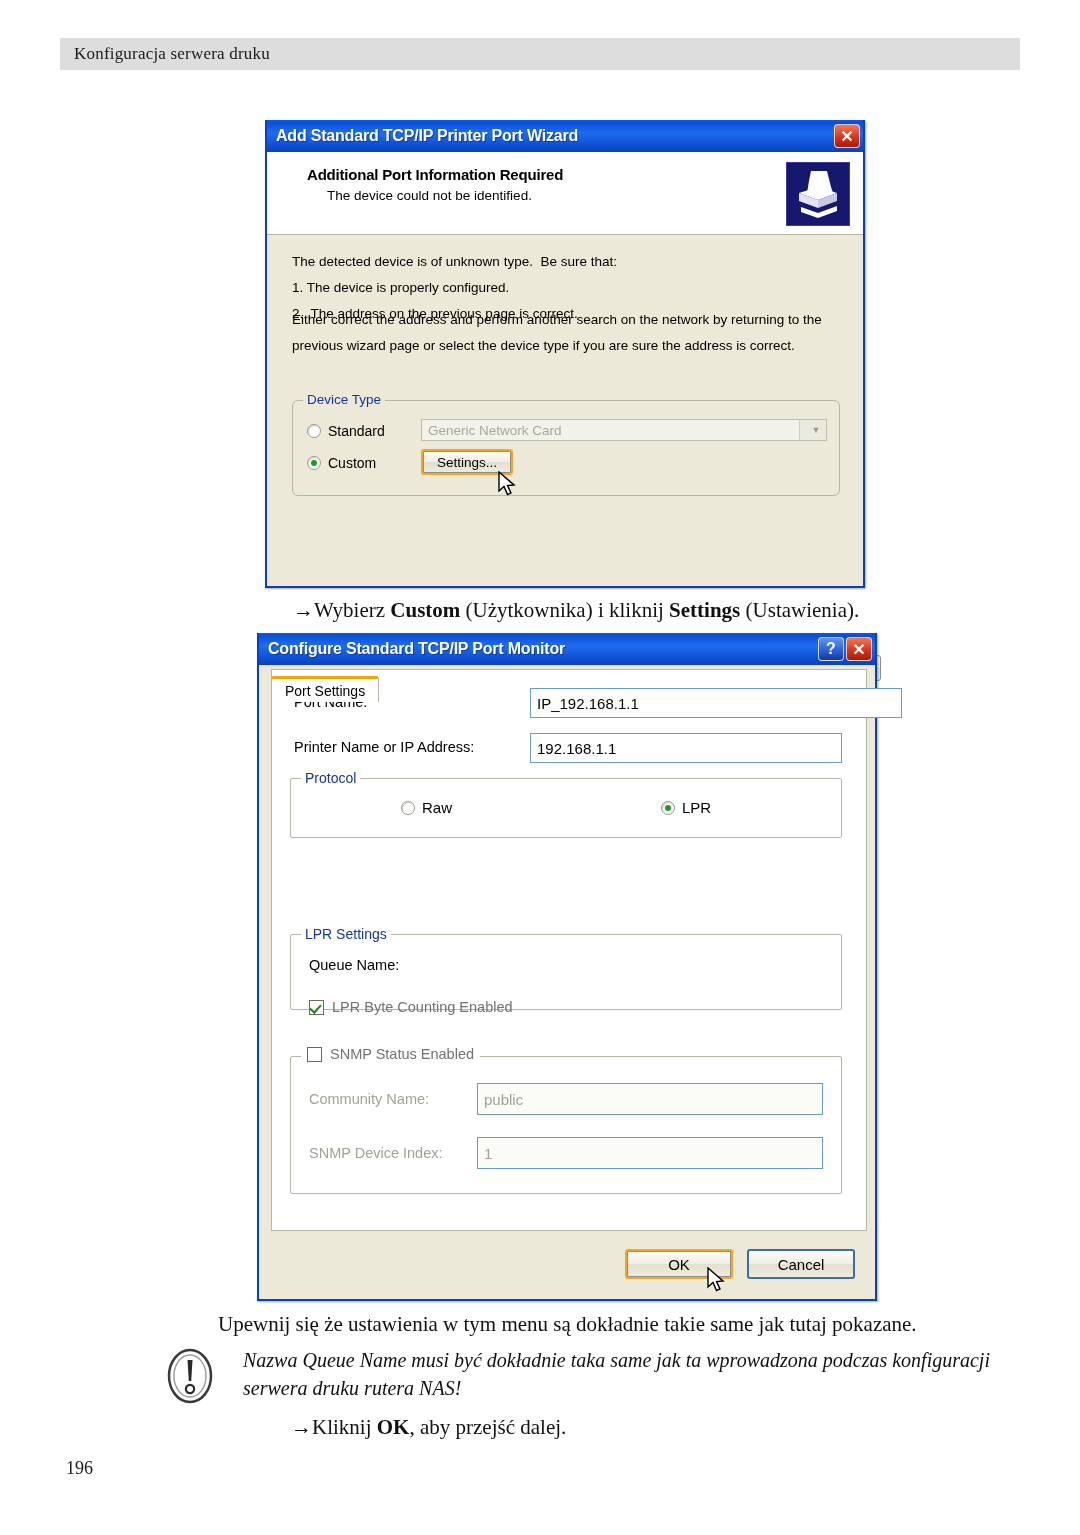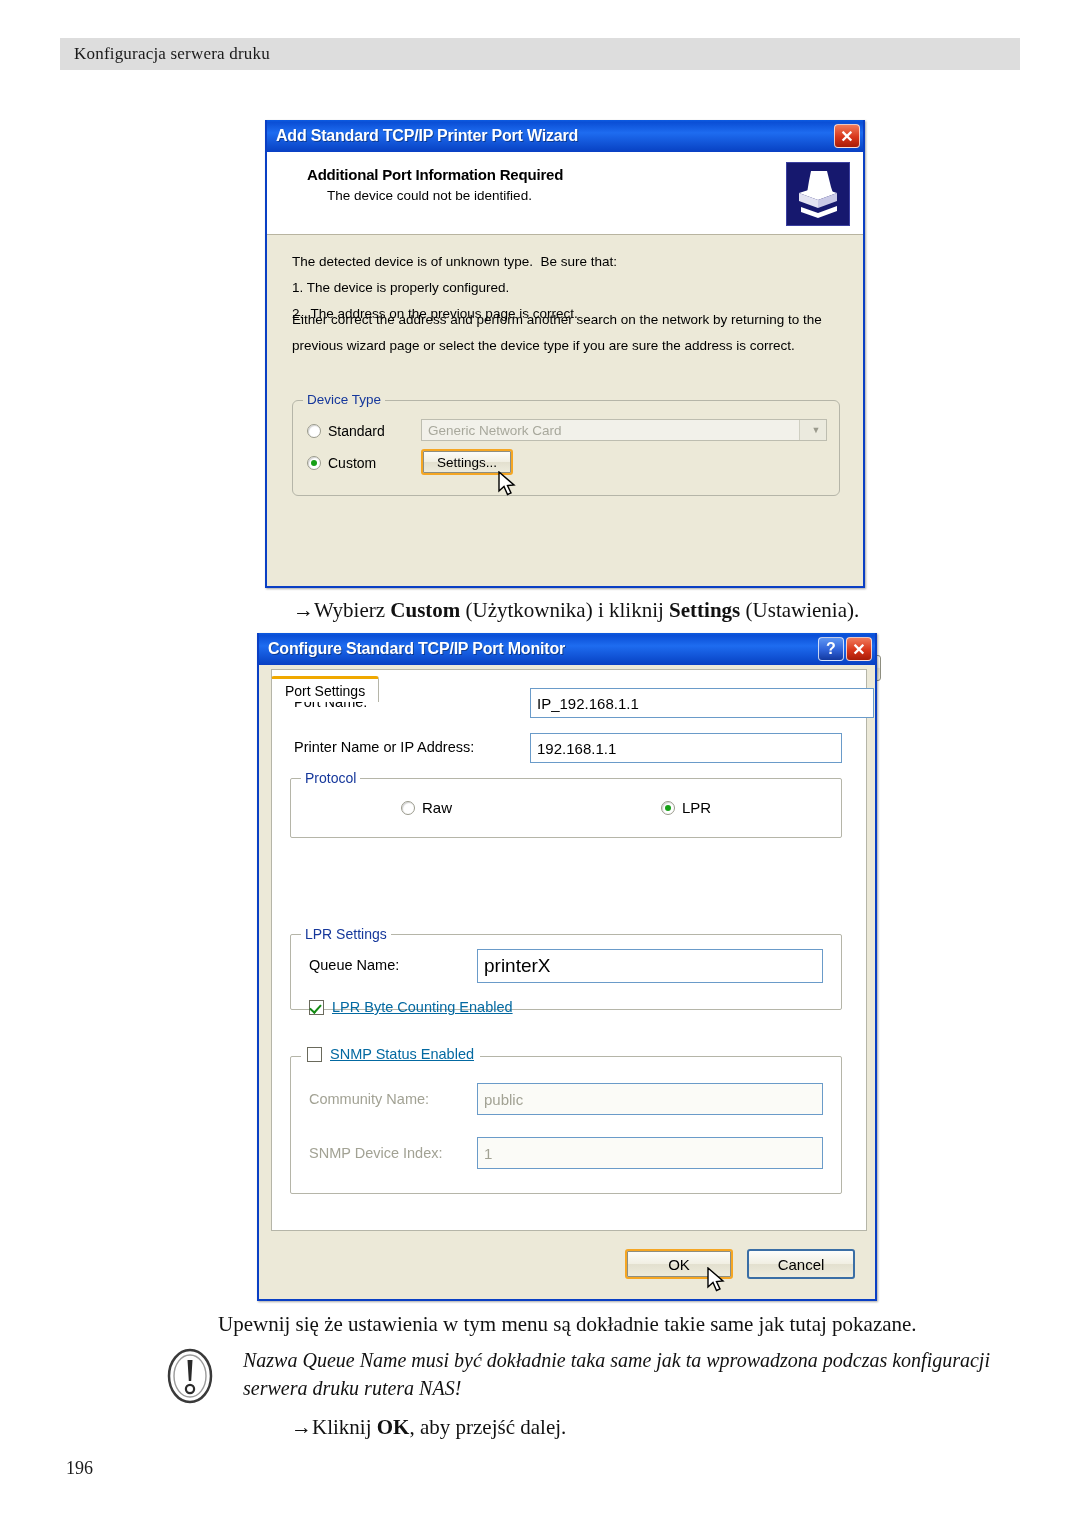--- a/index.html
+++ b/index.html
@@ -365,22 +365,21 @@
     width: 5px; height: 9px;
     border: solid #128a12;
     border-width: 0 2.6px 2.6px 0;
     transform: rotate(42deg);
   }
   .cb-row {
     position: absolute;
     display: flex; align-items: center; gap: 8px;
     font-family: "Liberation Sans", sans-serif;
     font-size: 14.5px;
-    color: #0369a1;
-    text-decoration: underline;
+    color: #737373;
   }
 
   .dlg2-footer .btn {
     position: absolute;
     width: 108px; height: 30px;
     font-size: 15px;
   }
   #btn-ok      { left: 366px; top: 616px; }
   #btn-cancel2 { left: 488px; top: 616px; }
 
@@ -466,42 +465,41 @@
     <div class="tb-btn close">✕</div>
   </div>
 
   <div class="tabstrip">
     <div class="tab">Port Settings</div>
   </div>
 
   <div class="tabpanel">
 
     <div class="field-label" style="left:22px; top:24px;">Port Name:</div>
-    <div class="textbox" style="left:258px; top:18px; width:344px; height:30px;">IP_192.168.1.1</div>
+    <div class="textbox" style="left:258px; top:18px; width:372px; height:30px;">IP_192.168.1.1</div>
 
     <div class="field-label" style="left:22px; top:69px;">Printer Name or IP Address:</div>
     <div class="textbox" style="left:258px; top:63px; width:312px; height:30px;">192.168.1.1</div>
 
     <div class="gb2" style="left:18px; top:108px; width:552px; height:60px;">
       <span class="gb-title2">Protocol</span>
       <div class="radio-row" style="left:110px; top:20px; font-size:15px;">
         <span class="radio"></span>
         <span>Raw</span>
       </div>
       <div class="radio-row" style="left:370px; top:20px; font-size:15px;">
         <span class="radio on"></span>
         <span>LPR</span>
       </div>
     </div>
 
 
     <div class="gb2" style="left:18px; top:264px; width:552px; height:76px;">
       <span class="gb-title2">LPR Settings</span>
       <div class="field-label" style="left:18px; top:22px;">Queue Name:</div>
-      <div class="textbox" style="left:186px; top:14px; width:346px; height:34px; font-size:19px;">printerX</div>
       <div class="cb-row" style="left:18px; top:64px;">
         <span class="checkbox on"></span>
         <span>LPR Byte Counting Enabled</span>
       </div>
     </div>
 
     <div class="gb2" style="left:18px; top:386px; width:552px; height:138px;">
       <div class="cb-row" style="left:10px; top:-11px; background:#ffffff; padding:0 6px;">
         <span class="checkbox"></span>
         <span>SNMP Status Enabled</span>

